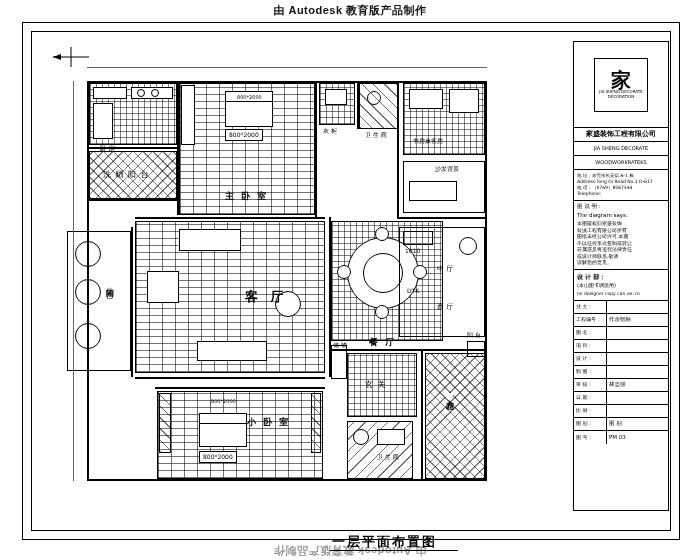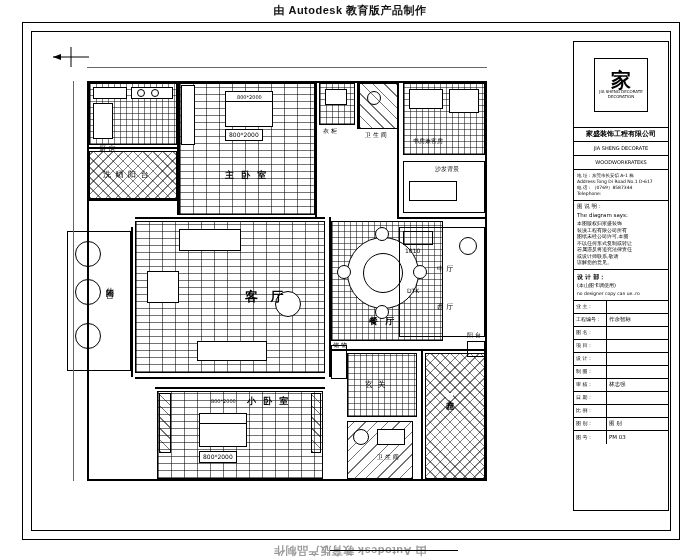--- a/index.html
+++ b/index.html
@@ -58,21 +58,21 @@
     background-image:
       repeating-linear-gradient(45deg, rgba(0,0,0,.5) 0 1px, transparent 1px 7px),
       repeating-linear-gradient(-45deg, rgba(0,0,0,.5) 0 1px, transparent 1px 7px);
   }
   .wall{background:#000;position:absolute;}
   .lbl{
     position:absolute;font-size:7px;line-height:8px;white-space:nowrap;
     font-family:"DejaVu Sans","Liberation Sans",sans-serif;
   }
   .lbl-big{font-size:13px;letter-spacing:4px;font-weight:bold;margin-left:44px;}
-  .lbl-md{font-size:9px;letter-spacing:2px;font-weight:bold;}
+  .lbl-md{font-size:9px;letter-spacing:2px;font-weight:bold;margin-top:21px;}
   .lbl-sm{font-size:6px;line-height:7px;}
   .title-main{
     position:absolute;left:285px;top:492px;font-size:13px;font-weight:bold;
     letter-spacing:2px;font-family:"DejaVu Sans","Liberation Sans",sans-serif;
   }
   .title-underline{position:absolute;left:283px;top:509px;width:128px;height:1px;background:#000;}
 
   
   .tb{
     position:absolute;right:10px;top:18px;width:96px;height:470px;
@@ -223,20 +223,21 @@
     <div class="ln v2" style="left:130px;top:42px;height:132px;"></div>
     <div class="ln h2" style="left:42px;top:106px;width:90px;"></div>
     <div class="ln h2" style="left:42px;top:158px;width:90px;"></div>
     <div class="ln v2" style="left:84px;top:186px;height:150px;"></div>
     <div class="ln v2" style="left:268px;top:42px;height:136px;"></div>
     <div class="ln v2" style="left:310px;top:42px;height:46px;"></div>
 
     <div class="ln h" style="left:40px;top:26px;width:400px;background:#666;"></div>
     <div class="ln v" style="left:26px;top:40px;height:400px;background:#666;"></div>
 
+    <div class="title-main">一层平面布置图</div>
     <div class="title-underline"></div>
   </div>
 
   <div class="tb">
     <div class="tb-row tb-logo">
       <div class="logo-box">
         <div class="logo-mark">家</div>
         <div class="logo-sub">JIA SHENG DECORATE</div>
         <div class="logo-sub">DECORATION</div>
       </div>

